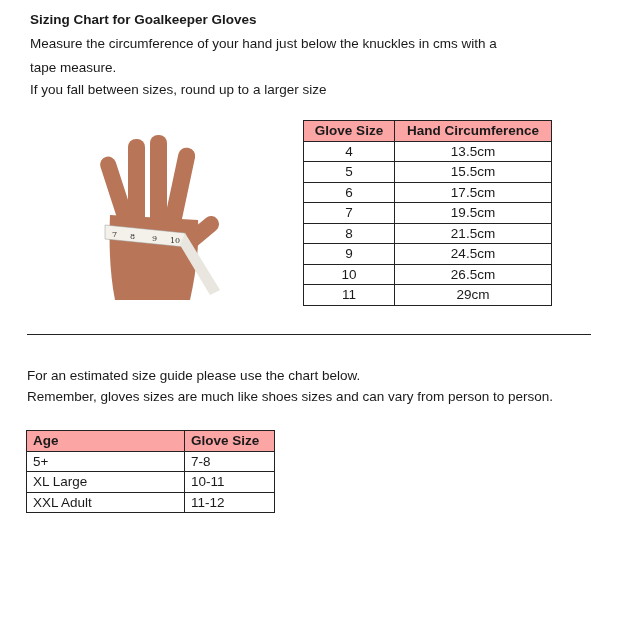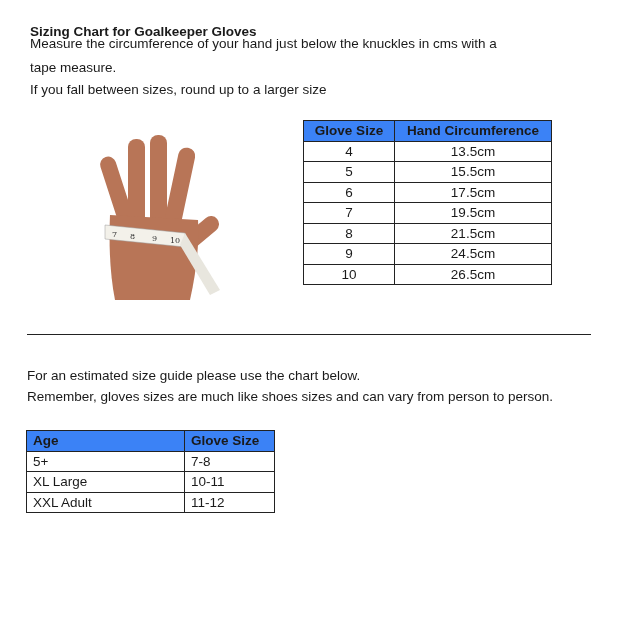--- a/index.html
+++ b/index.html
@@ -1,23 +1,23 @@
 <!DOCTYPE html>
 <html><head>
 <meta charset="utf-8">
 <style>
   html, body { margin:0; padding:0; background:#ffffff; }
   body { width:619px; height:619px; position:relative; overflow:hidden;
          font-family:"Liberation Sans", "DejaVu Sans", sans-serif; color:#1a1a1a; }
   .abs { position:absolute; }
-  .title { left:30px; top:24px; font-size:13.5px; font-weight:bold; }
+  .title { left:30px; top:12px; font-size:13.5px; font-weight:bold; }
   .line { left:30px; font-size:13.5px; white-space:nowrap; }
   table { border-collapse:collapse; position:absolute; font-size:13.5px; }
   td, th { border:1px solid #222; padding:0 6px; height:19.5px; font-weight:normal; }
-  th { background:#3b82f6; font-weight:bold; }
+  th { background:#fca5a5; font-weight:bold; }
   .t1 { left:303px; top:120px; width:249px; }
   .t1 td, .t1 th { text-align:center; }
   .t1 .c1 { width:78px; }
   .t2 { left:26px; top:430px; width:249px; }
   .t2 td, .t2 th { text-align:left; }
   .t2 .c1 { width:145px;margin-top:28px; }
   hr.rule { position:absolute; left:27px; top:334px; width:564px; margin:0; border:0; border-top:1px solid #222; }
   .hand { left:60px; top:125px; width:190px; height:175px; }
 </style>
 </head>
@@ -76,20 +76,24 @@
         <td>21.5cm</td>
       </tr>
     <tr>
         <td>9</td>
         <td>24.5cm</td>
       </tr>
     <tr>
         <td>10</td>
         <td>26.5cm</td>
       </tr>
+    <tr>
+        <td>11</td>
+        <td>29cm</td>
+      </tr>
   </tbody>
 </table>
 
 <hr class="rule">
 
 <div class="abs line" style="left:27px;top:368px">For an estimated size guide please use the chart below.</div>
 <div class="abs line" style="left:27px;top:389px">Remember, gloves sizes are much like shoes sizes and can vary from person to person.</div>
 
 <table class="t2">
   <thead>

